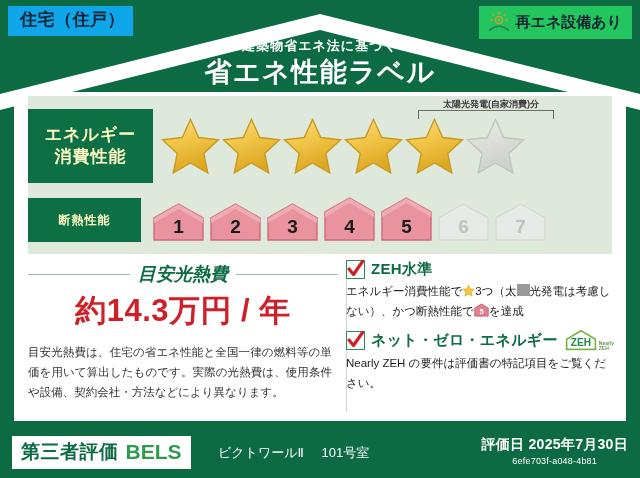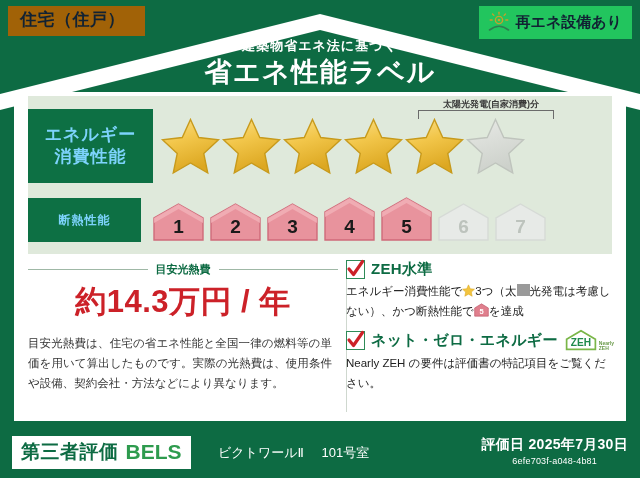--- a/index.html
+++ b/index.html
@@ -9,22 +9,22 @@
     background:#0d6b43;
   }
   #label{position:relative;width:640px;height:478px;background:#0d6b43;overflow:hidden;}
 
   
   .roof{position:absolute;left:0;top:0;width:640px;height:108px;}
   .roof svg{display:block;}
 
   
   .pill-left{
-    position:absolute;left:8px;top:6px;background:#a16207;
-    padding:5px 20px 6px 12px;
+    position:absolute;left:8px;top:6px;background:#0ea5e9;
+    padding:5px 8px 6px 12px;
     font-size:17px;font-weight:bold;color:#123;letter-spacing:.5px;
     line-height:1.1;
   }
   
   .pill-right{
     position:absolute;right:8px;top:6px;background:#22c55e;
     padding:4px 10px 5px 8px;display:flex;align-items:center;gap:5px;
     font-size:15px;font-weight:bold;color:#123;line-height:1.1;
   }
   .sun-ico{width:24px;height:24px;flex:0 0 24px;}
@@ -40,21 +40,21 @@
     background:#fff;
   }
 
   
   .perf{
     position:absolute;left:14px;top:4px;width:584px;height:158px;
     background:#dfe9db;
   }
   .perf-row{position:absolute;left:0;display:flex;align-items:center;}
   .row-label{
-    background:#0d7044;color:#7dd3fc;font-weight:bold;text-align:center;
+    background:#0d7044;color:#fef9c3;font-weight:bold;text-align:center;
     display:flex;flex-direction:column;justify-content:center;align-items:center;
     letter-spacing:1px;
   }
   .row-energy .row-label{width:125px;height:74px;font-size:17px;line-height:1.28;}
   .row-insul  .row-label{width:113px;height:44px;font-size:12px;align-items:center;}
 
   .row-energy{top:13px;}
   .row-insul{top:100px;}
 
   .stars{display:flex;align-items:center;margin-left:6px;}
@@ -82,21 +82,21 @@
   .house.off .num{color:#bdc3bd;}
 
   
   .lower{position:absolute;left:14px;top:166px;width:584px;height:158px;display:flex;}
   .lower-left{width:310px;position:relative;}
   .lower-right{width:274px;position:relative;padding-left:8px;box-sizing:border-box;}
 
   .cost-head{display:flex;align-items:center;margin-top:4px;}
   .cost-head .line{flex:1;height:1px;background:#9fb8a6;}
   .cost-head .txt{
-    font-size:11px;font-weight:bold;color:#0d6b43;padding:0 8px;white-space:nowrap;
+    font-size:18px;font-weight:bold;color:#0d6b43;padding:0 8px;white-space:nowrap;font-style:italic;
   }
   .cost-value{
     text-align:center;color:#cc2128;font-weight:bold;
     font-size:31px;margin-top:8px;letter-spacing:.5px;line-height:1.1;
   }
   .cost-note{
     margin-top:14px;font-size:11.5px;color:#333;line-height:1.75;
     text-align:justify;padding-right:6px;
   }
 

